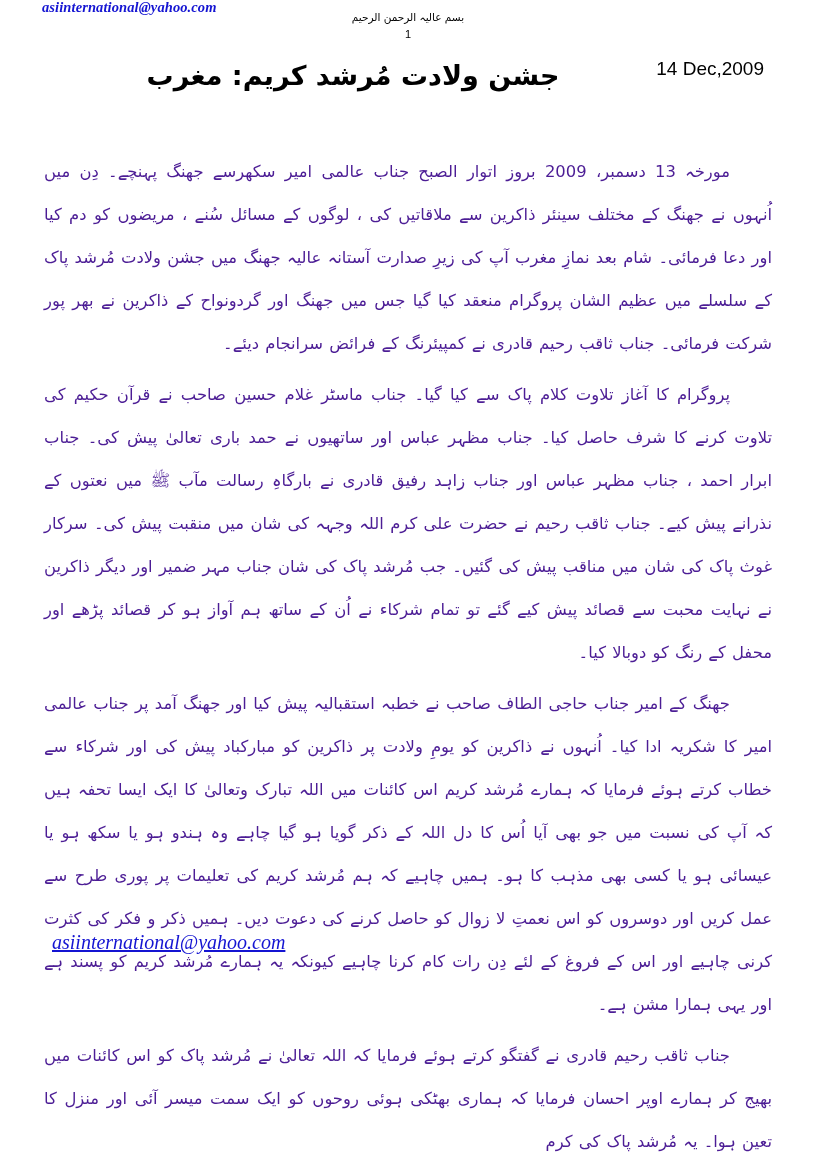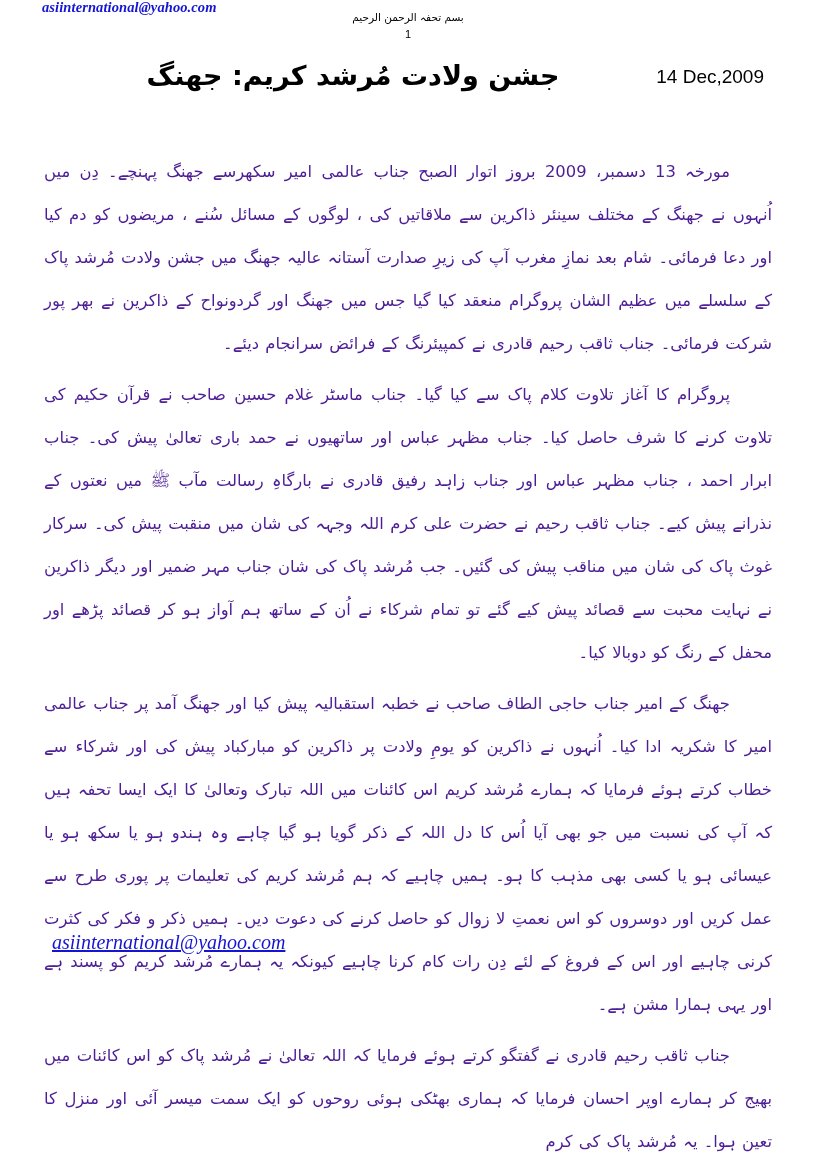--- a/index.html
+++ b/index.html
@@ -57,21 +57,21 @@
     left: 0;
     width: 816px;
     text-align: center;
     font-family: "Liberation Sans", sans-serif;
     font-size: 11px;
     color: #000;
   }
 
   .doc-date {
     position: absolute;
-    top: 66px;
+    top: 58px;
     right: 52px;
     font-family: "Liberation Sans", sans-serif;
     font-size: 19px;
     color: #000;
     white-space: nowrap;
   }
 
   .doc-title {
     position: absolute;
     top: 60px;
@@ -145,27 +145,27 @@
   }
   .ftr-site .accent { color: #d81111; }
 </style>
 </head>
 <body>
 
 <div class="page">
 
   <div class="hdr-email">asiinternational@yahoo.com</div>
 
-  <div class="bismillah">بسم تحفہ الرحمن الرحيم</div>
+  <div class="bismillah">بسم عالیہ الرحمن الرحيم</div>
 
   <div class="page-num">1</div>
 
   <div class="doc-date">14 Dec,2009</div>
 
-  <div class="doc-title"><span class="title-inner">جشن ولادت مُرشد کریم: جھنگ</span></div>
+  <div class="doc-title"><span class="title-inner">جشن ولادت مُرشد کریم: مغرب</span></div>
 
   <div class="body-col">
     <p class="para">مورخہ 13 دسمبر، 2009 بروز اتوار الصبح جناب عالمی امیر سکھرسے جھنگ پہنچے۔ دِن میں اُنہوں نے جھنگ کے مختلف سینئر ذاکرین سے ملاقاتیں کی ، لوگوں کے مسائل سُنے ، مریضوں کو دم کیا اور دعا فرمائی۔ شام بعد نمازِ مغرب آپ کی زیرِ صدارت آستانہ عالیہ جھنگ میں جشن ولادت مُرشد پاک کے سلسلے میں عظیم الشان پروگرام منعقد کیا گیا جس میں جھنگ اور گردونواح کے ذاکرین نے بھر پور شرکت فرمائی۔ جناب ثاقب رحیم قادری نے کمپیئرنگ کے فرائض سرانجام دیئے۔</p>
     <p class="para">پروگرام کا آغاز تلاوت کلام پاک سے کیا گیا۔ جناب ماسٹر غلام حسین صاحب نے قرآن حکیم کی تلاوت کرنے کا شرف حاصل کیا۔ جناب مظہر عباس اور ساتھیوں نے حمد باری تعالیٰ پیش کی۔ جناب ابرار احمد ، جناب مظہر عباس اور جناب زاہد رفیق قادری نے بارگاہِ رسالت مآب ﷺ میں نعتوں کے نذرانے پیش کیے۔ جناب ثاقب رحیم نے حضرت علی کرم اللہ وجہہ کی شان میں منقبت پیش کی۔ سرکار غوث پاک کی شان میں مناقب پیش کی گئیں۔ جب مُرشد پاک کی شان جناب مہر ضمیر اور دیگر ذاکرین نے نہایت محبت سے قصائد پیش کیے گئے تو تمام شرکاء نے اُن کے ساتھ ہم آواز ہو کر قصائد پڑھے اور محفل کے رنگ کو دوبالا کیا۔</p>
     <p class="para">جھنگ کے امیر جناب حاجی الطاف صاحب نے خطبہ استقبالیہ پیش کیا اور جھنگ آمد پر جناب عالمی امیر کا شکریہ ادا کیا۔ اُنہوں نے ذاکرین کو یومِ ولادت پر ذاکرین کو مبارکباد پیش کی اور شرکاء سے خطاب کرتے ہوئے فرمایا کہ ہمارے مُرشد کریم اس کائنات میں اللہ تبارک وتعالیٰ کا ایک ایسا تحفہ ہیں کہ آپ کی نسبت میں جو بھی آیا اُس کا دل اللہ کے ذکر گویا ہو گیا چاہے وہ ہندو ہو یا سکھ ہو یا عیسائی ہو یا کسی بھی مذہب کا ہو۔ ہمیں چاہیے کہ ہم مُرشد کریم کی تعلیمات پر پوری طرح سے عمل کریں اور دوسروں کو اس نعمتِ لا زوال کو حاصل کرنے کی دعوت دیں۔ ہمیں ذکر و فکر کی کثرت کرنی چاہیے اور اس کے فروغ کے لئے دِن رات کام کرنا چاہیے کیونکہ یہ ہمارے مُرشد کریم کو پسند ہے اور یہی ہمارا مشن ہے۔</p>
     <p class="para last">جناب ثاقب رحیم قادری نے گفتگو کرتے ہوئے فرمایا کہ اللہ تعالیٰ نے مُرشد پاک کو اس کائنات میں بھیج کر ہمارے اوپر احسان فرمایا کہ ہماری بھٹکی ہوئی روحوں کو ایک سمت میسر آئی اور منزل کا تعین ہوا۔ یہ مُرشد پاک کی کرم</p>
   </div>
 
   <div class="footer">
     <a class="ftr-email" href="#">asiinternational@yahoo.com</a>

